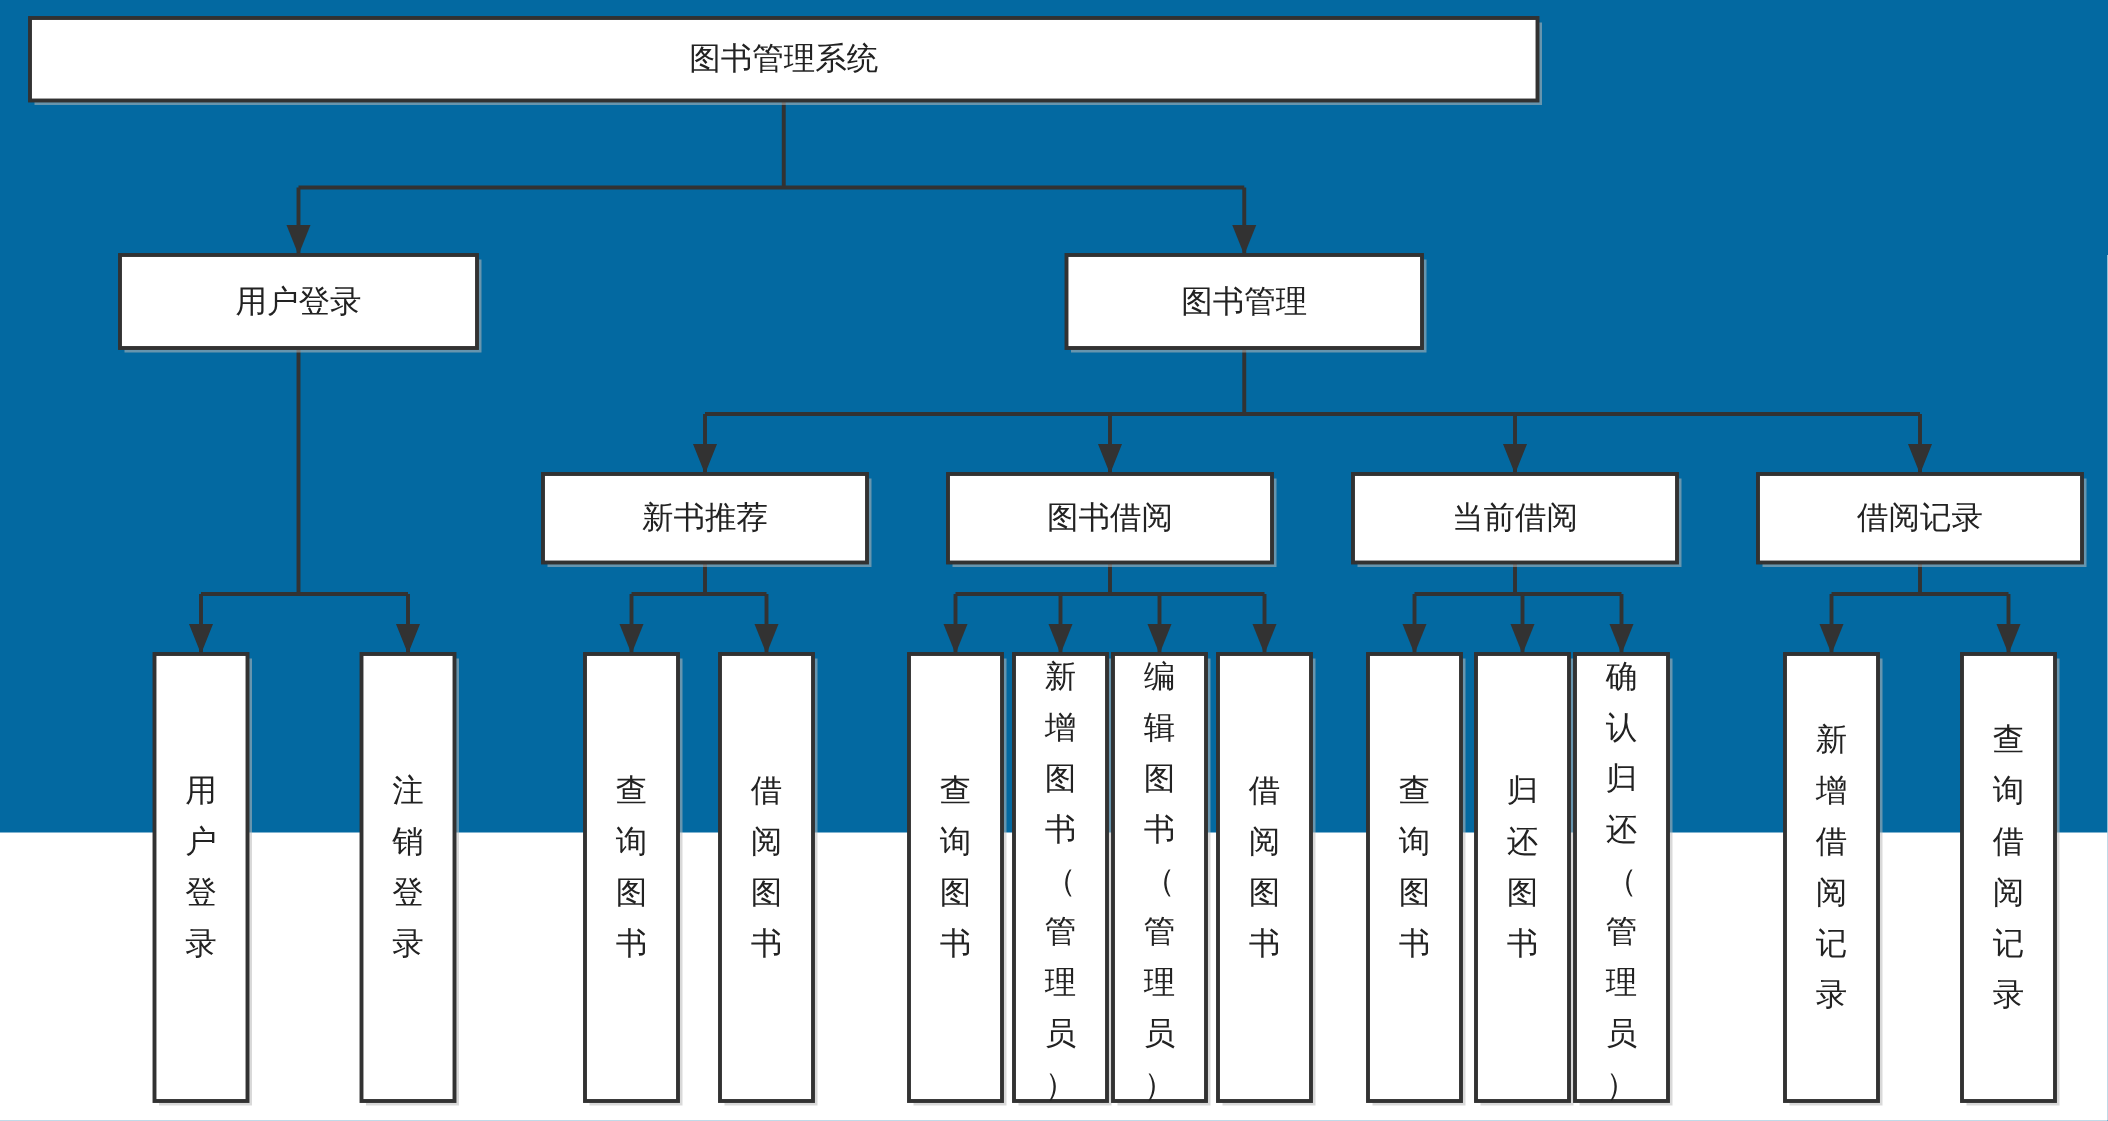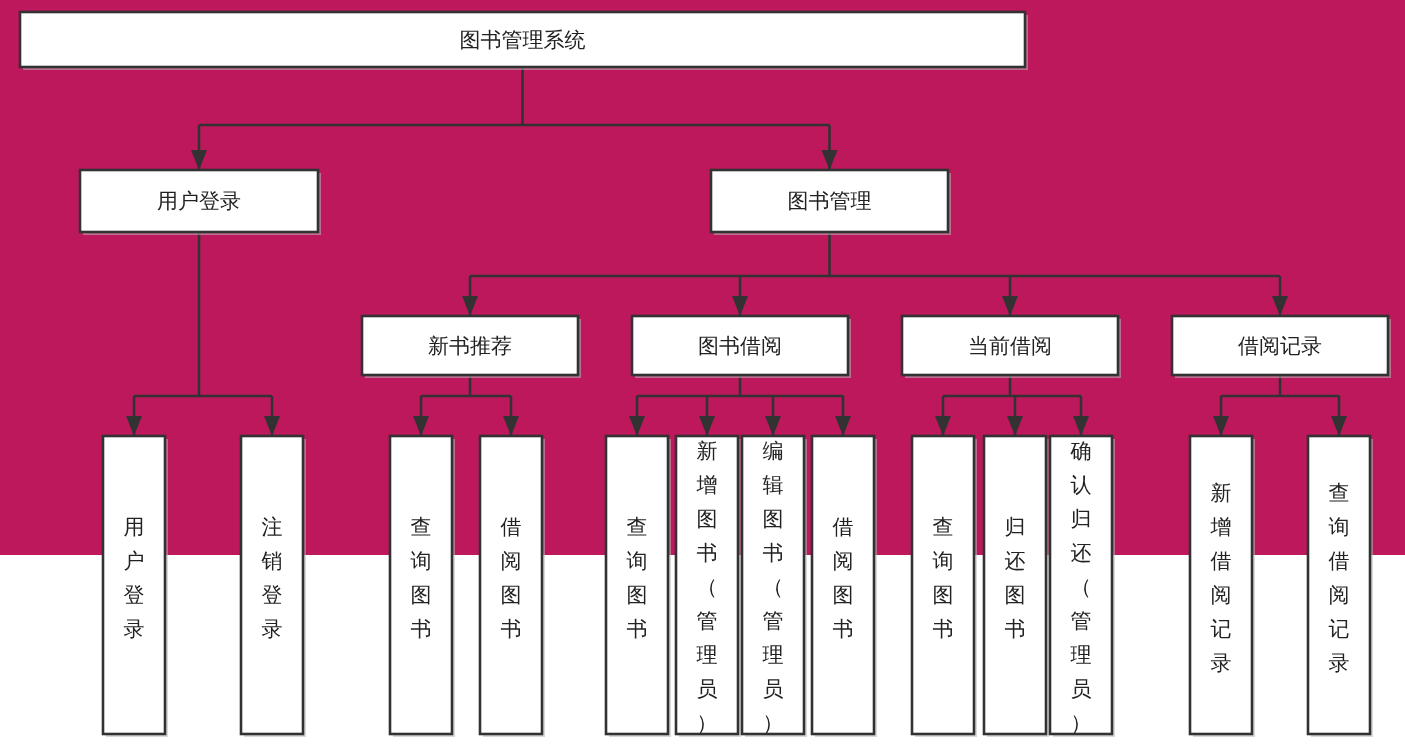--- a/index.html
+++ b/index.html
@@ -10,21 +10,21 @@
   body {
     width: 1405px;
     height: 747px;
     font-family: "DejaVu Sans", "Liberation Sans", sans-serif;
     overflow: hidden;
   }
   #diagram-root {
     position: relative;
     width: 1405px;
     height: 555px;
-    background: #be185d;
+    background: #0369a1;
   }
   svg#flowchart {
     display: block;
     width: 1405px;
     height: 747px;
   }
   .node-box {
     fill: #ffffff;
     stroke: #323232;
     stroke-width: 2.6;

